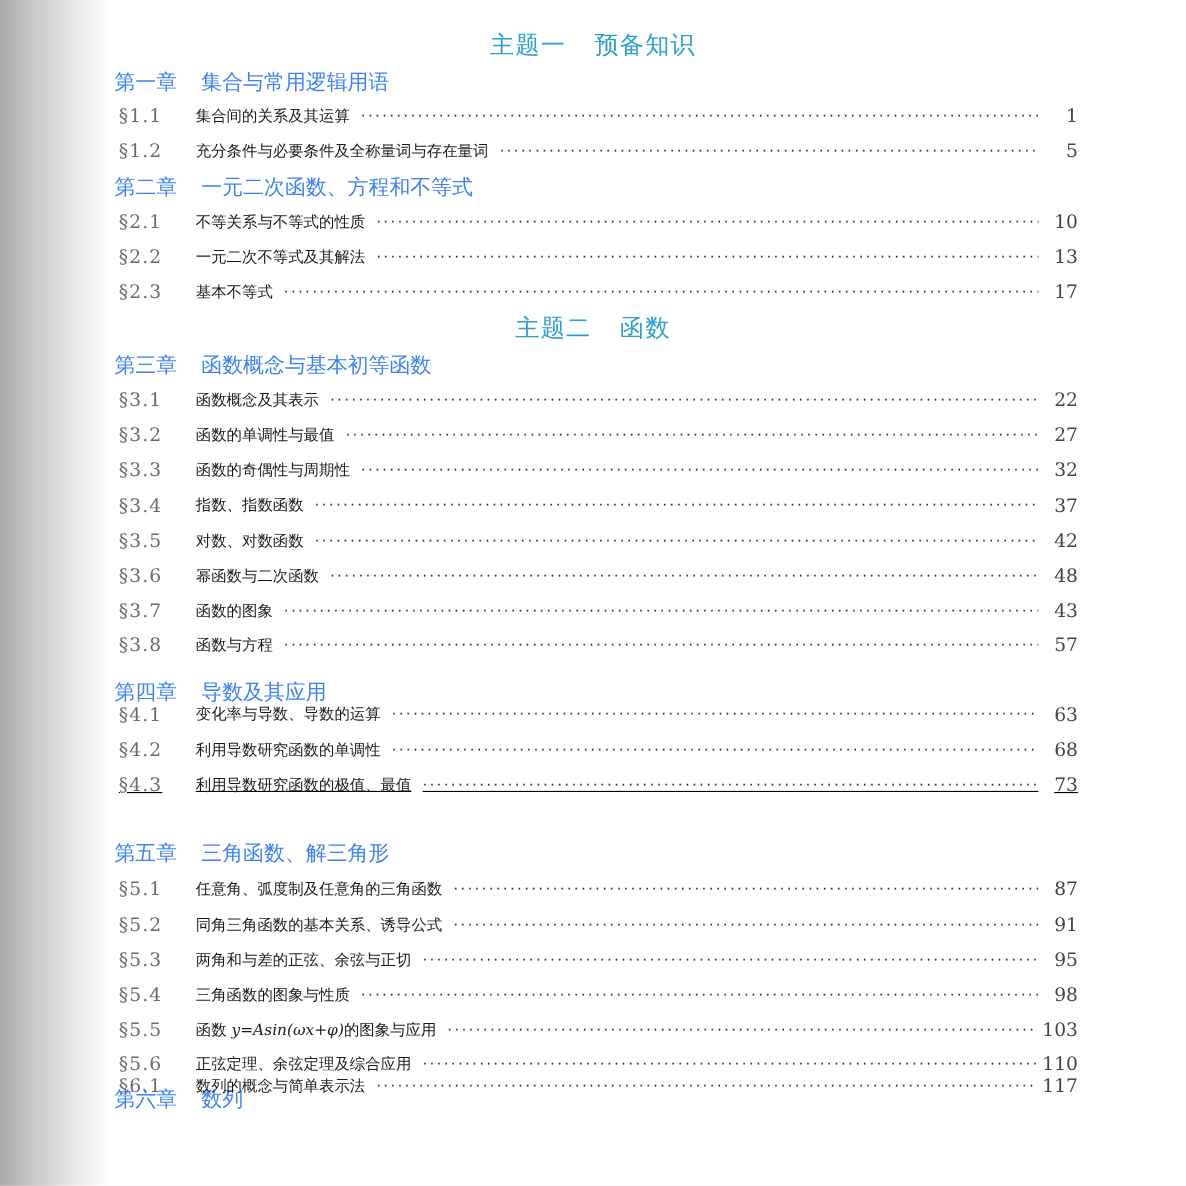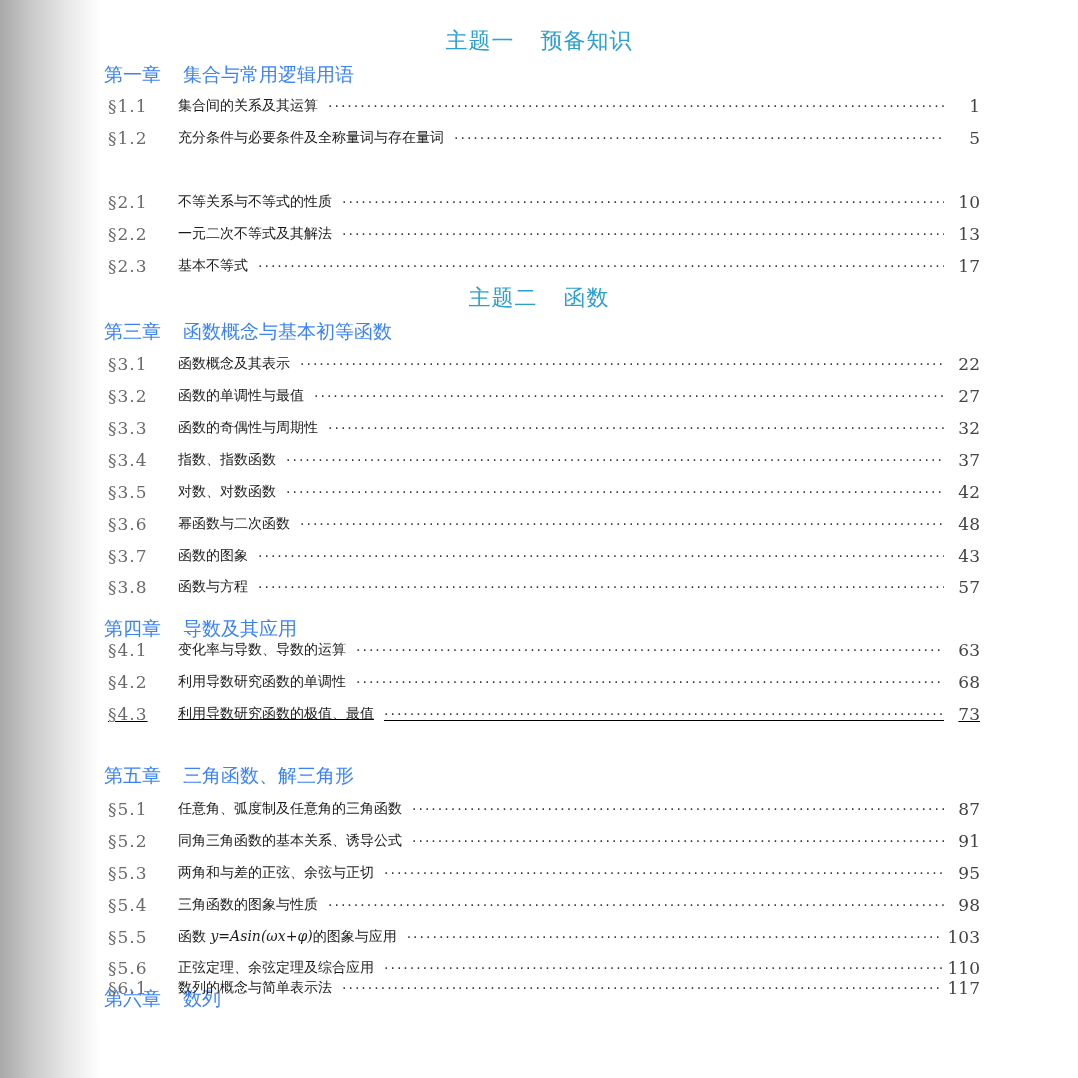--- a/index.html
+++ b/index.html
@@ -82,20 +82,23 @@
       <span class="dots"></span>
       <span class="page">1</span>
     </div>
   <div class="entry" style="top:124px;">
       <span class="num">§1.2</span>
       <span class="title">充分条件与必要条件及全称量词与存在量词</span>
       <span class="dots"></span>
       <span class="page">5</span>
     </div>
 
+  <div class="chapter" style="top:157px;">
+    <span>第二章</span><span class="gap"></span><span>一元二次函数、方程和不等式</span>
+  </div>
 
   <div class="entry" style="top:188px;">
       <span class="num">§2.1</span>
       <span class="title">不等关系与不等式的性质</span>
       <span class="dots"></span>
       <span class="page">10</span>
     </div>
   <div class="entry" style="top:220px;">
       <span class="num">§2.2</span>
       <span class="title">一元二次不等式及其解法</span>

